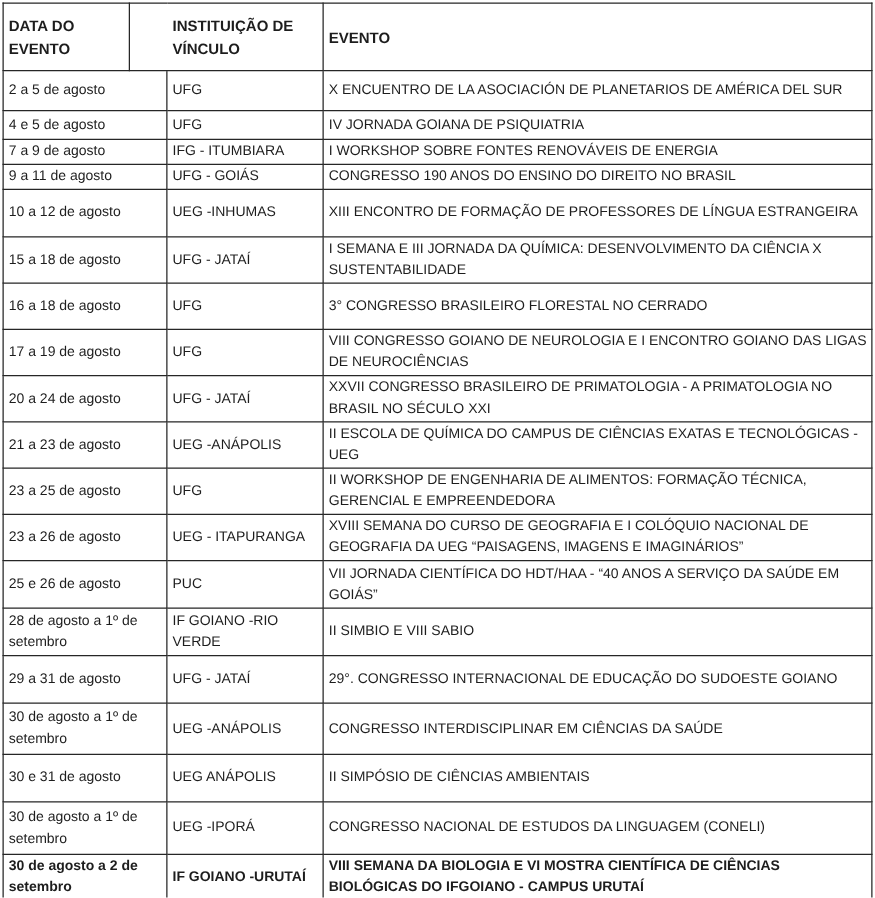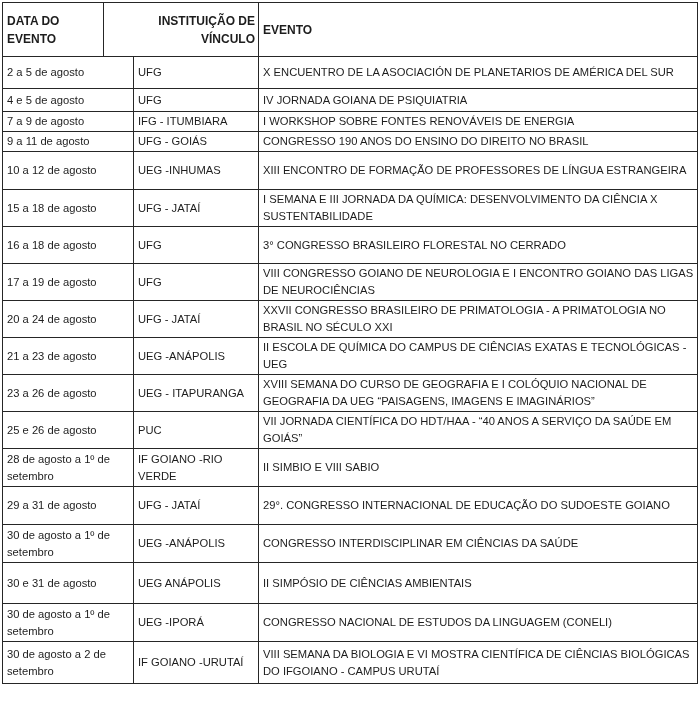--- a/index.html
+++ b/index.html
@@ -23,21 +23,21 @@
     line-height:17px;
     word-wrap:break-word;
   }
   thead th{
     font-weight:bold;
     font-size:12px;
     line-height:18px;
     vertical-align:middle;
   }
   thead tr{height:54px;padding-left:32px;}
-  th.h-inst{padding-left:34px;text-align:right;}
+  th.h-inst{padding-left:34px;}
   
   tbody tr:nth-child(1){height:32px;}
   tbody tr:nth-child(2){height:23px;}
   tbody tr:nth-child(3){height:20px;margin-top:37px;}
   tbody tr:nth-child(4){height:20px;}
   tbody tr:nth-child(5){height:38px;}
   tbody tr:nth-child(6){height:22px;}
   tbody tr:nth-child(7){height:37px;}
   tbody tr:nth-child(8){height:21px;margin-left:47px;}
   tbody tr:nth-child(9){height:37px;border-radius:12px;}
@@ -117,20 +117,25 @@
           <td colspan="2">20 a 24 de agosto</td>
           <td>UFG - JATAÍ</td>
           <td>XXVII CONGRESSO BRASILEIRO DE PRIMATOLOGIA - A PRIMATOLOGIA NO BRASIL NO SÉCULO XXI</td>
         </tr>
         <tr>
           <td colspan="2">21 a 23 de agosto</td>
           <td>UEG -ANÁPOLIS</td>
           <td>II ESCOLA DE QUÍMICA DO CAMPUS DE CIÊNCIAS EXATAS E TECNOLÓGICAS - UEG</td>
         </tr>
         <tr>
+          <td colspan="2">23 a 25 de agosto</td>
+          <td>UFG</td>
+          <td>II WORKSHOP DE ENGENHARIA DE ALIMENTOS: FORMAÇÃO TÉCNICA, GERENCIAL E EMPREENDEDORA</td>
+        </tr>
+        <tr>
           <td colspan="2">23 a 26 de agosto</td>
           <td>UEG - ITAPURANGA</td>
           <td>XVIII SEMANA DO CURSO DE GEOGRAFIA E I COLÓQUIO NACIONAL DE GEOGRAFIA DA UEG  “PAISAGENS, IMAGENS E IMAGINÁRIOS”</td>
         </tr>
         <tr>
           <td colspan="2">25 e 26 de agosto</td>
           <td>PUC</td>
           <td>VII JORNADA CIENTÍFICA DO HDT/HAA - “40 ANOS A SERVIÇO DA SAÚDE EM GOIÁS”</td>
         </tr>
         <tr>

